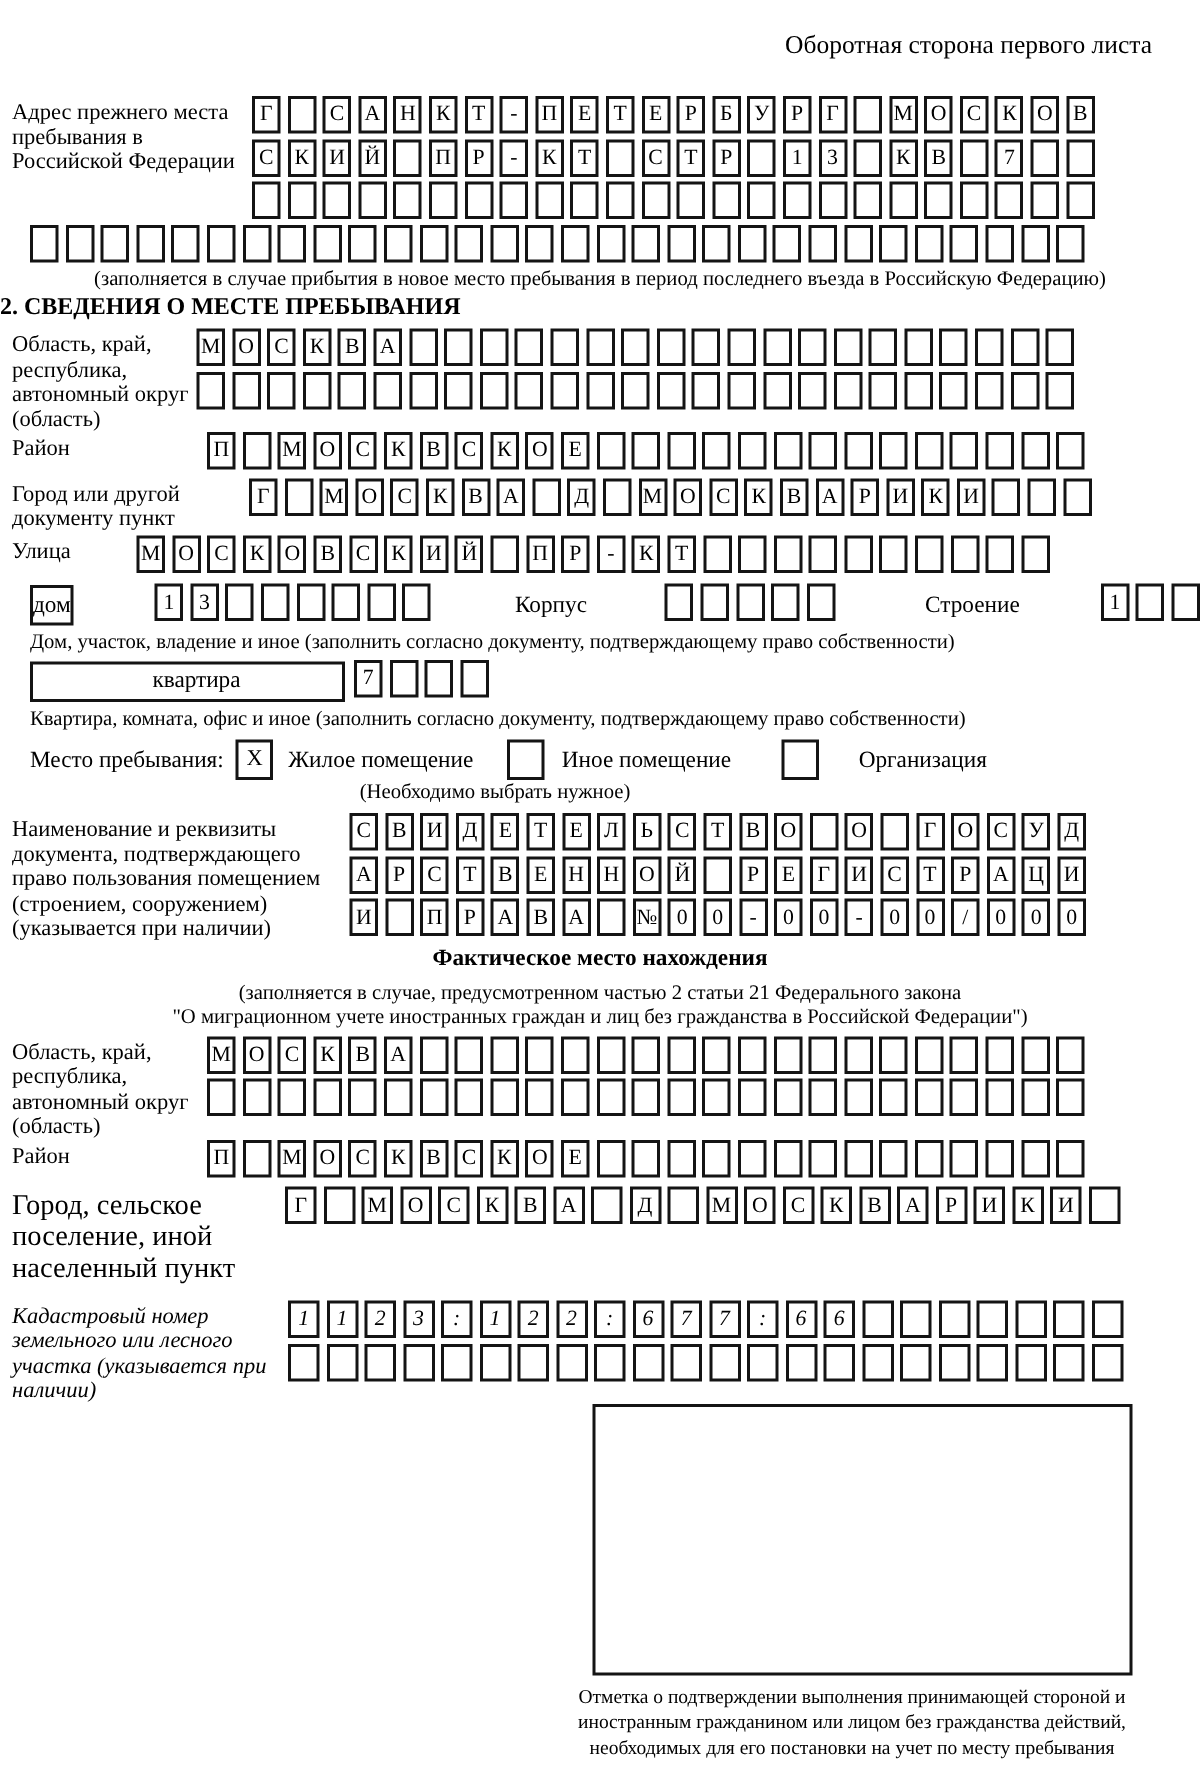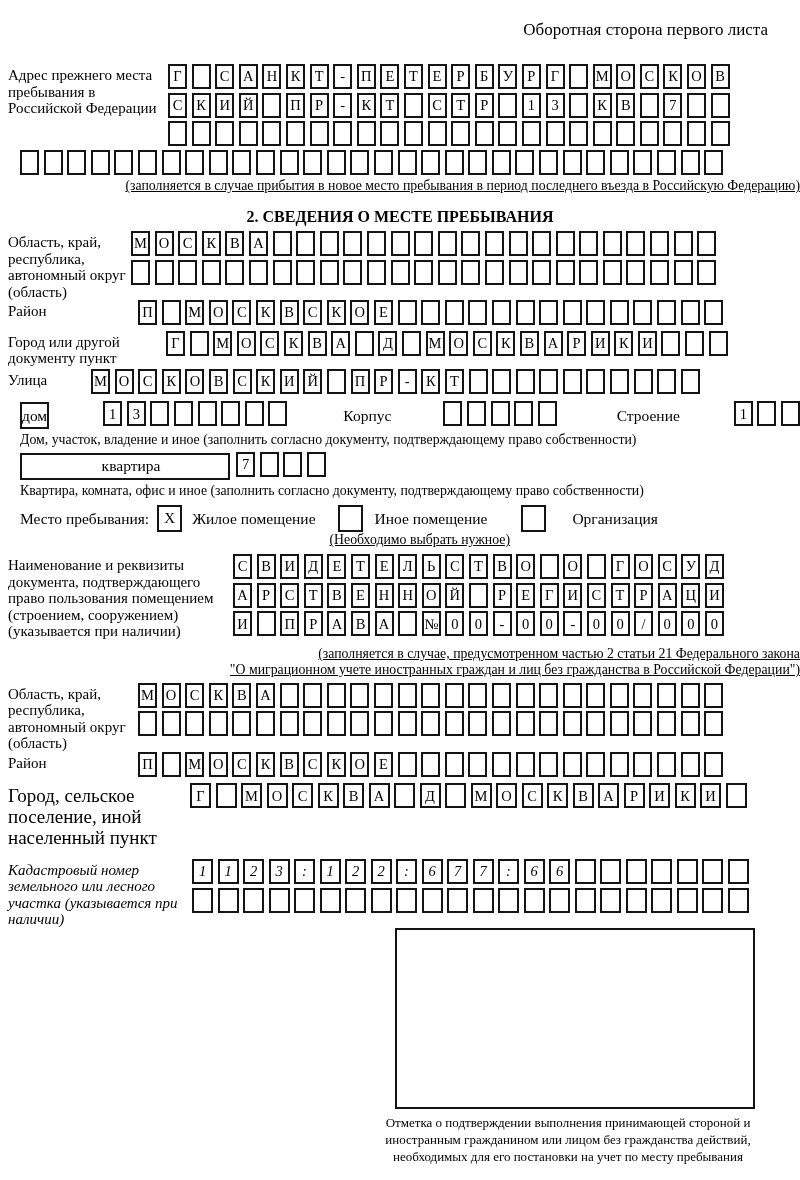--- a/index.html
+++ b/index.html
@@ -18,22 +18,22 @@
   .grid{flex:0 0 auto;}
   .cellrow{display:flex;column-gap:4.6px;margin-bottom:3.6px;}
   .cell{
     box-sizing:border-box;flex:0 0 19px;width:19px;height:25px;
     border:2px solid #141414;display:flex;align-items:center;justify-content:center;
     font-size:14.5px;line-height:1;background:#fff;
   }
   .wide .cellrow{column-gap:4.5px;}
   .wide .cell{flex-basis:21px;width:21px;}
   .note{font-size:13.8px;line-height:1.15;}
-  .center{text-align:right;text-decoration:underline;}
-  .h2{margin:14px 0 0 0;text-align:center;font-size:16px;font-weight:bold;}
+  .center{text-align:center;}
+  .h2{margin:2px 0 0 0;font-size:16px;font-weight:bold;}
   .h3{margin:2px 0 0 0;text-align:center;font-size:15.5px;font-weight:bold;}
   .wbox{
     box-sizing:border-box;border:2px solid #141414;height:27px;
     display:flex;align-items:center;justify-content:center;font-size:15.5px;background:#fff;
   }
   .inlbl{font-size:15.5px;line-height:27px;}
   .cb{
     box-sizing:border-box;width:25px;height:27px;border:2px solid #141414;
     display:flex;align-items:center;justify-content:center;font-size:15px;background:#fff;
   }
@@ -456,20 +456,21 @@
           <span class="cell">0</span>
           <span class="cell">0</span>
           <span class="cell">/</span>
           <span class="cell">0</span>
           <span class="cell">0</span>
           <span class="cell">0</span>
         </div>
       </div>
   </div>
 
+  <div class="h3">Фактическое место нахождения</div>
   <div class="note center" style="margin-top:6px;">(заполняется в случае, предусмотренном частью 2 статьи 21 Федерального закона</div>
   <div class="note center">"О миграционном учете иностранных граждан и лиц без гражданства в Российской Федерации")</div>
 
   <div class="f" style="margin-top:5px;">
     <div class="lbl w130">Область, край, республика, автономный округ (область)</div>
     <div class="grid">
         <div class="cellrow">
           <span class="cell">М</span>
           <span class="cell">О</span>
           <span class="cell">С</span>

